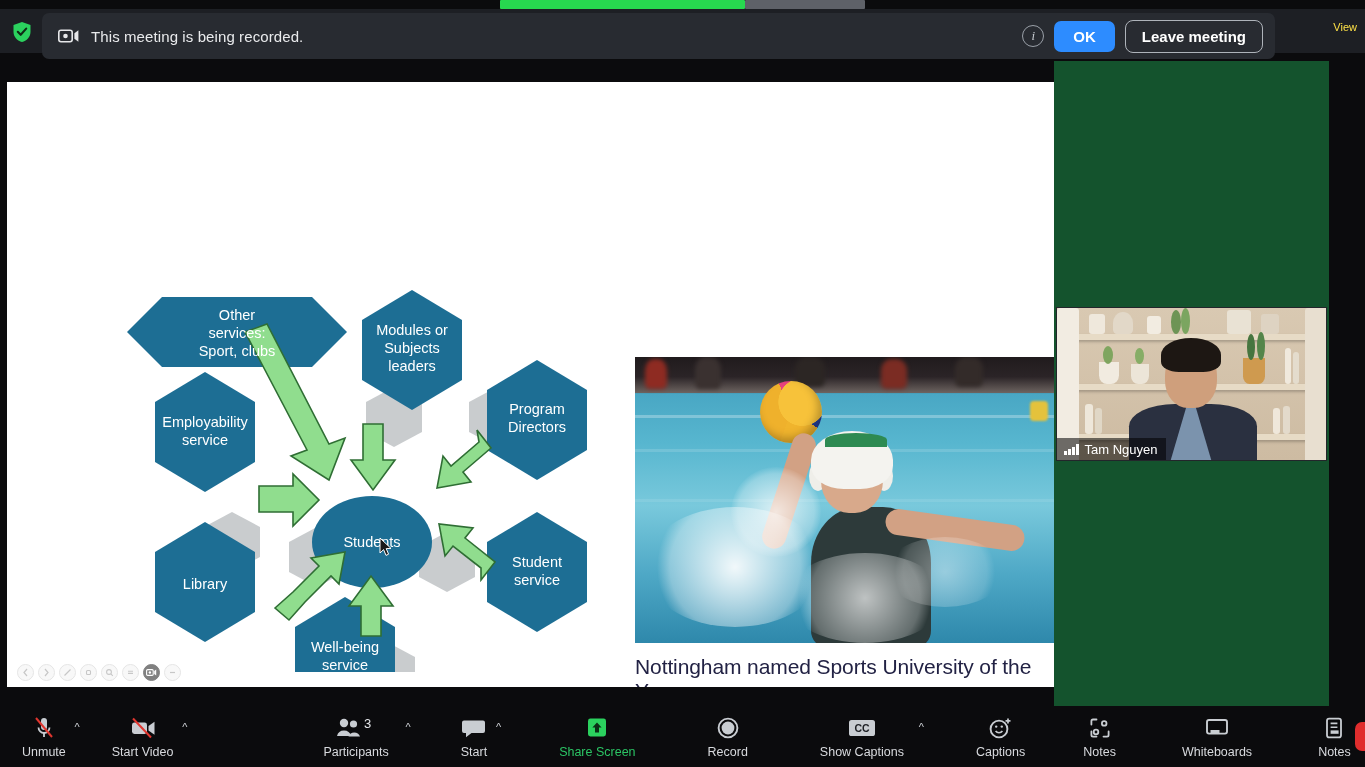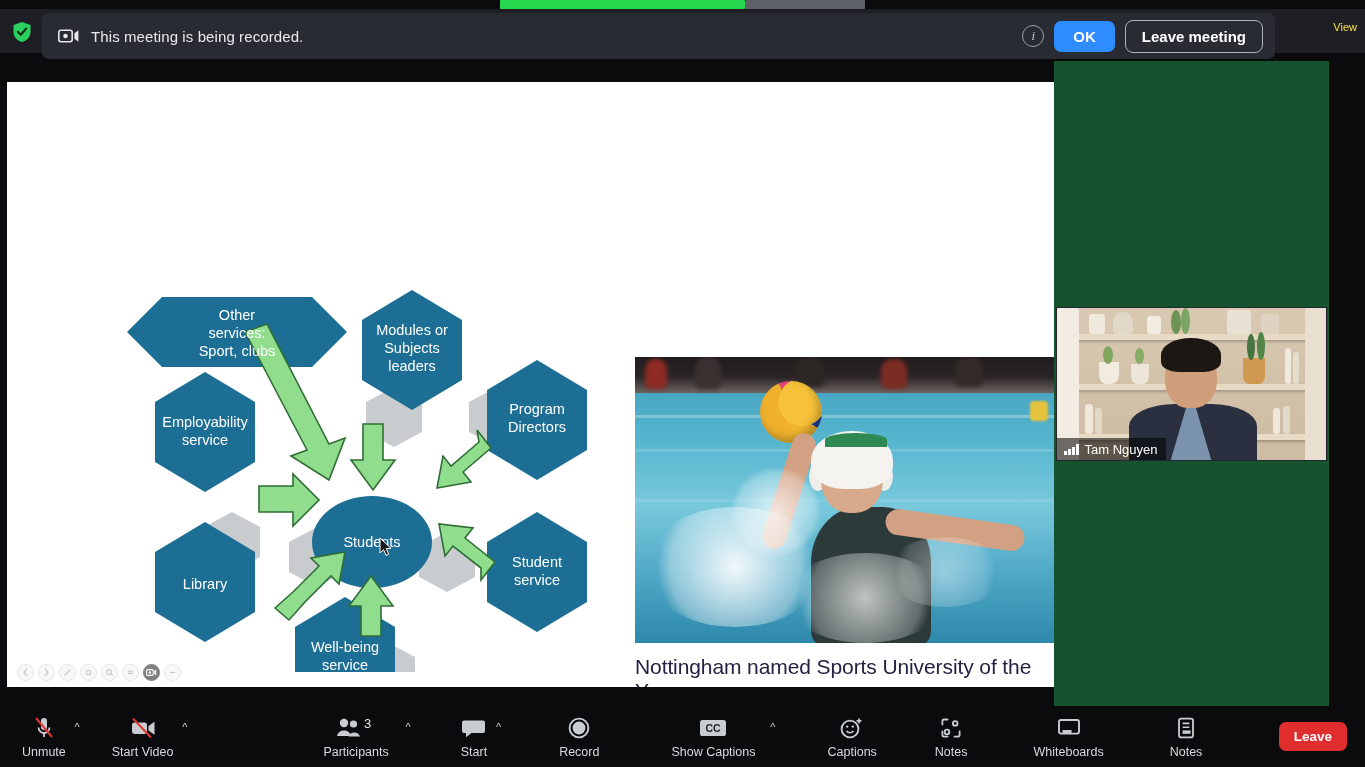--- a/index.html
+++ b/index.html
@@ -524,20 +524,29 @@
       <div class="tb-item">
         <span class="tb-ico">
           <svg width="24" height="22" viewBox="0 0 24 22">
             <path d="M2 3.5 h19 a2 2 0 0 1 2 2 v8.4 a2 2 0 0 1 -2 2 h-11.5 l-5.5 4.3 v-4.3 h-2 a2 2 0 0 1 -2 -2 v-8.4 a2 2 0 0 1 2 -2 z" fill="#c9cdd2"></path>
           </svg>
         </span>
         <span class="tb-label">Start</span>
         <span class="caret">^</span>
       </div>
 
+      <div class="tb-item active">
+        <span class="tb-ico">
+          <svg width="26" height="24" viewBox="0 0 26 24">
+            <rect x="4" y="2.5" width="18" height="18" rx="2.4" fill="#2bd15e"></rect>
+            <path d="M13 6.5 L17.6 11.6 H15 V16.6 H11 V11.6 H8.4 Z" fill="#0b2d16"></path>
+          </svg>
+        </span>
+        <span class="tb-label">Share Screen</span>
+      </div>
 
       <div class="tb-item">
         <span class="tb-ico">
           <svg width="24" height="24" viewBox="0 0 24 24">
             <circle cx="12" cy="12" r="9.4" fill="none" stroke="#c9cdd2" stroke-width="1.9"></circle>
             <circle cx="12" cy="12" r="6.4" fill="#c9cdd2"></circle>
           </svg>
         </span>
         <span class="tb-label">Record</span>
       </div>

